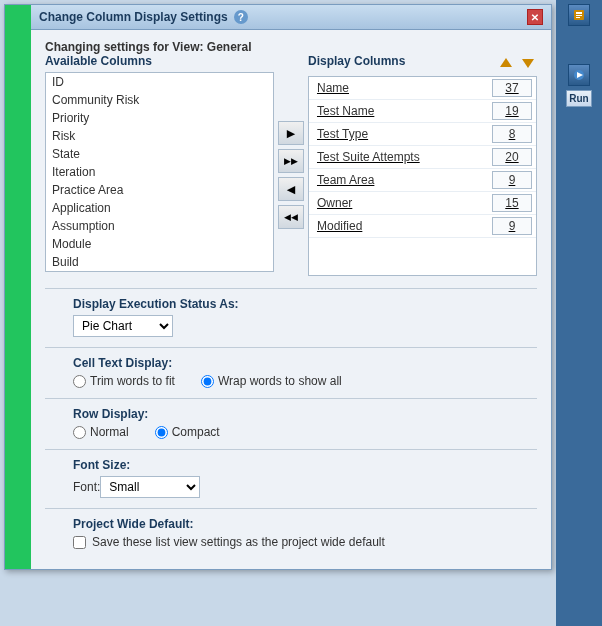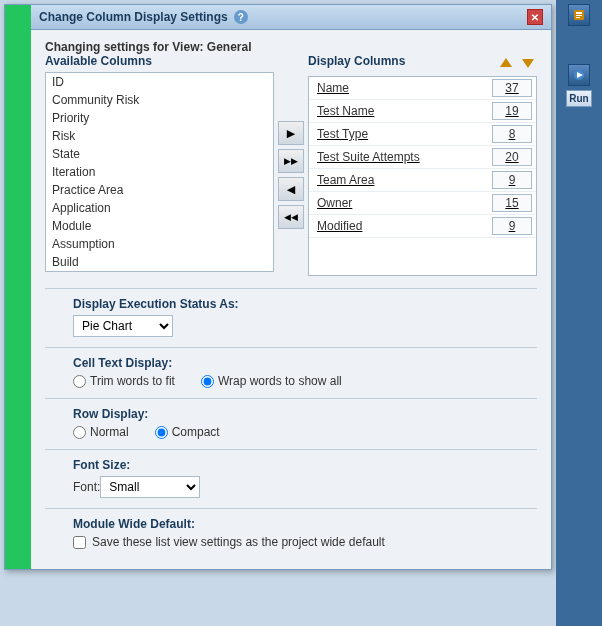--- a/index.html
+++ b/index.html
@@ -330,22 +330,22 @@
         <div class="section-label">Available Columns</div>
         <div class="list-box" id="avail-list">
         <div class="list-item">ID</div>
             <div class="list-item">Community Risk</div>
             <div class="list-item">Priority</div>
             <div class="list-item">Risk</div>
             <div class="list-item">State</div>
             <div class="list-item">Iteration</div>
             <div class="list-item">Practice Area</div>
             <div class="list-item">Application</div>
+            <div class="list-item">Assumption</div>
             <div class="list-item">Module</div>
-            <div class="list-item">Assumption</div>
             <div class="list-item">Build</div>
             <div class="list-item">Validates Requirement Collection</div>
           </div>
       </div>
 
       <div class="transfer-buttons">
         <button class="transfer-btn" title="Add">▶</button>
         <button class="transfer-btn" title="Add All">
           <span style="font-size:9px;">▶▶</span>
         </button>
@@ -458,21 +458,21 @@
           <option>Small</option>
           <option>Medium</option>
           <option>Large</option>
         </select>
       </div>
     </div>
 
     <hr class="divider">
 
     <div class="section-row">
-      <div class="section-row-label">Module Wide Default:</div>
+      <div class="section-row-label">Project Wide Default:</div>
       <div class="project-default-row">
         <input type="checkbox" style="">
         <span class="project-default-text">Save these list view settings as the project wide default</span>
       </div>
     </div>
 
   </div>
 </div>
 
 <div class="right-sidebar">

